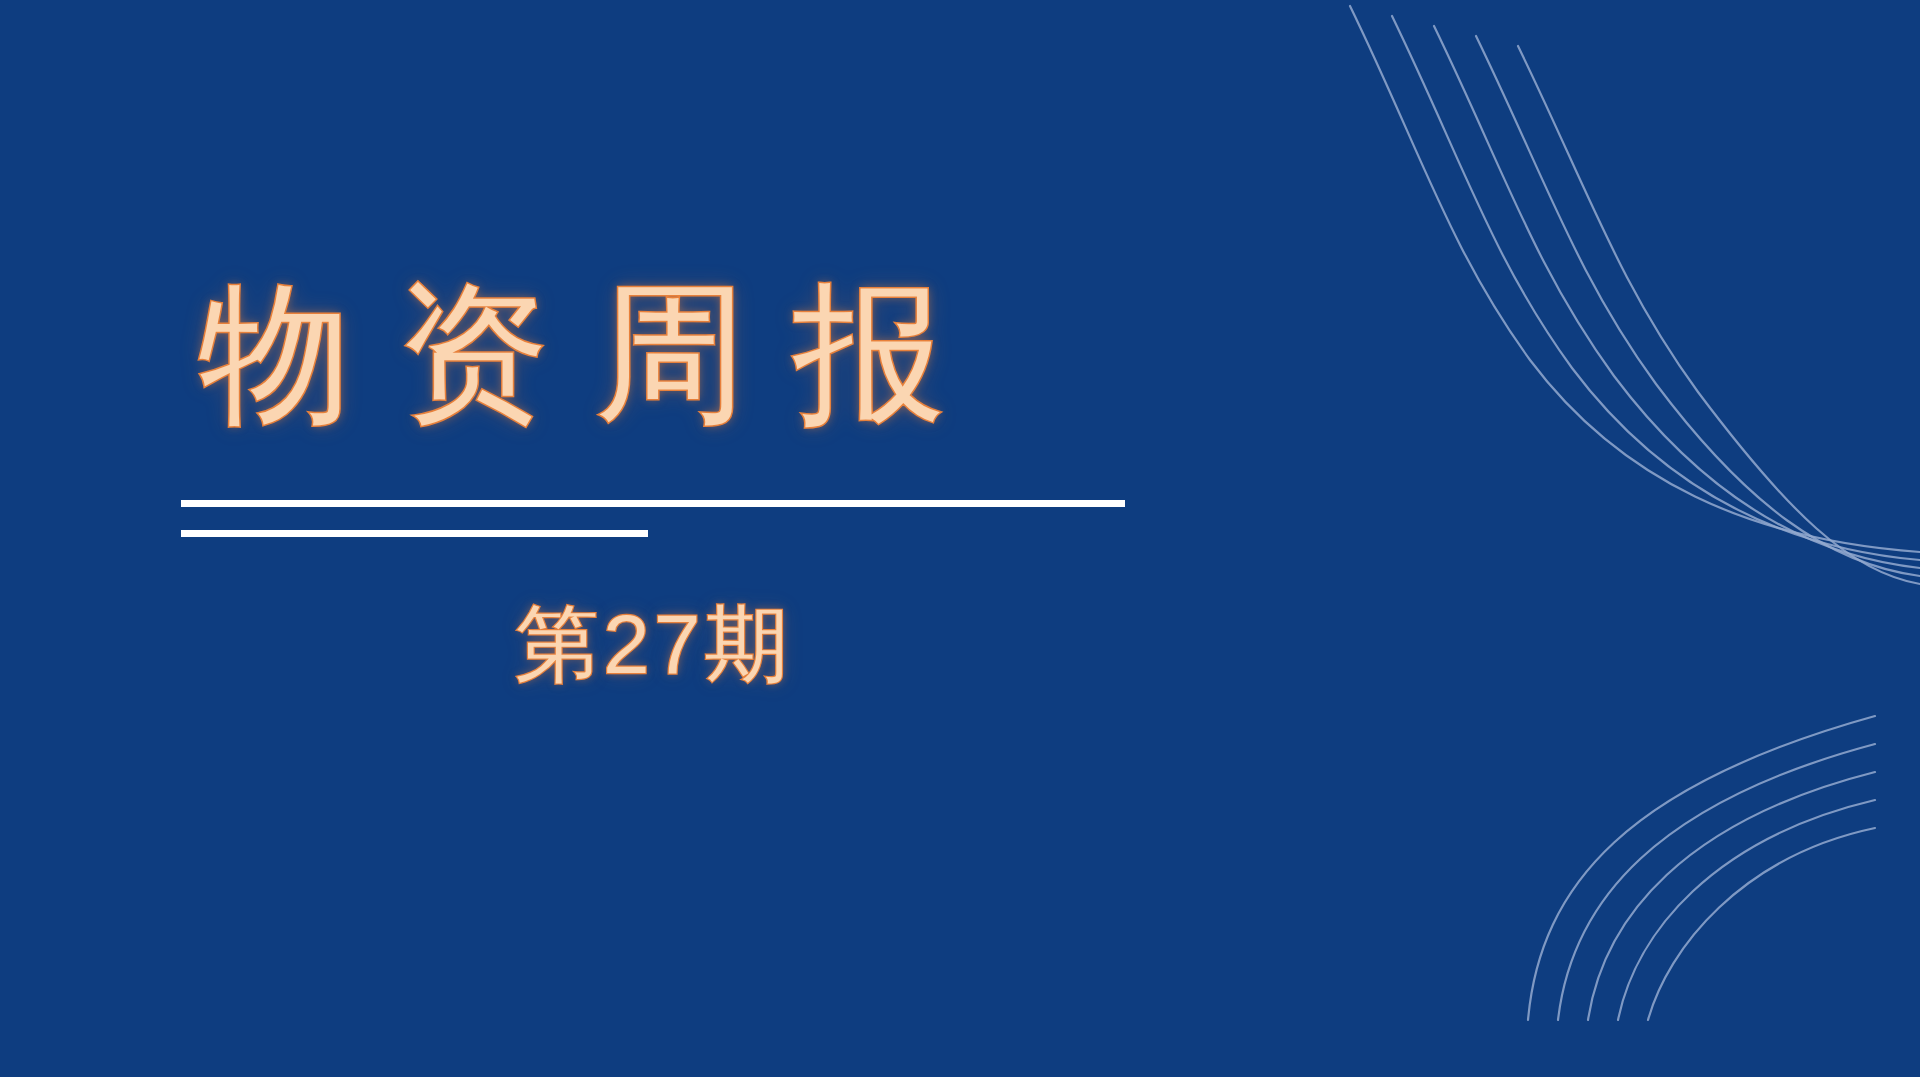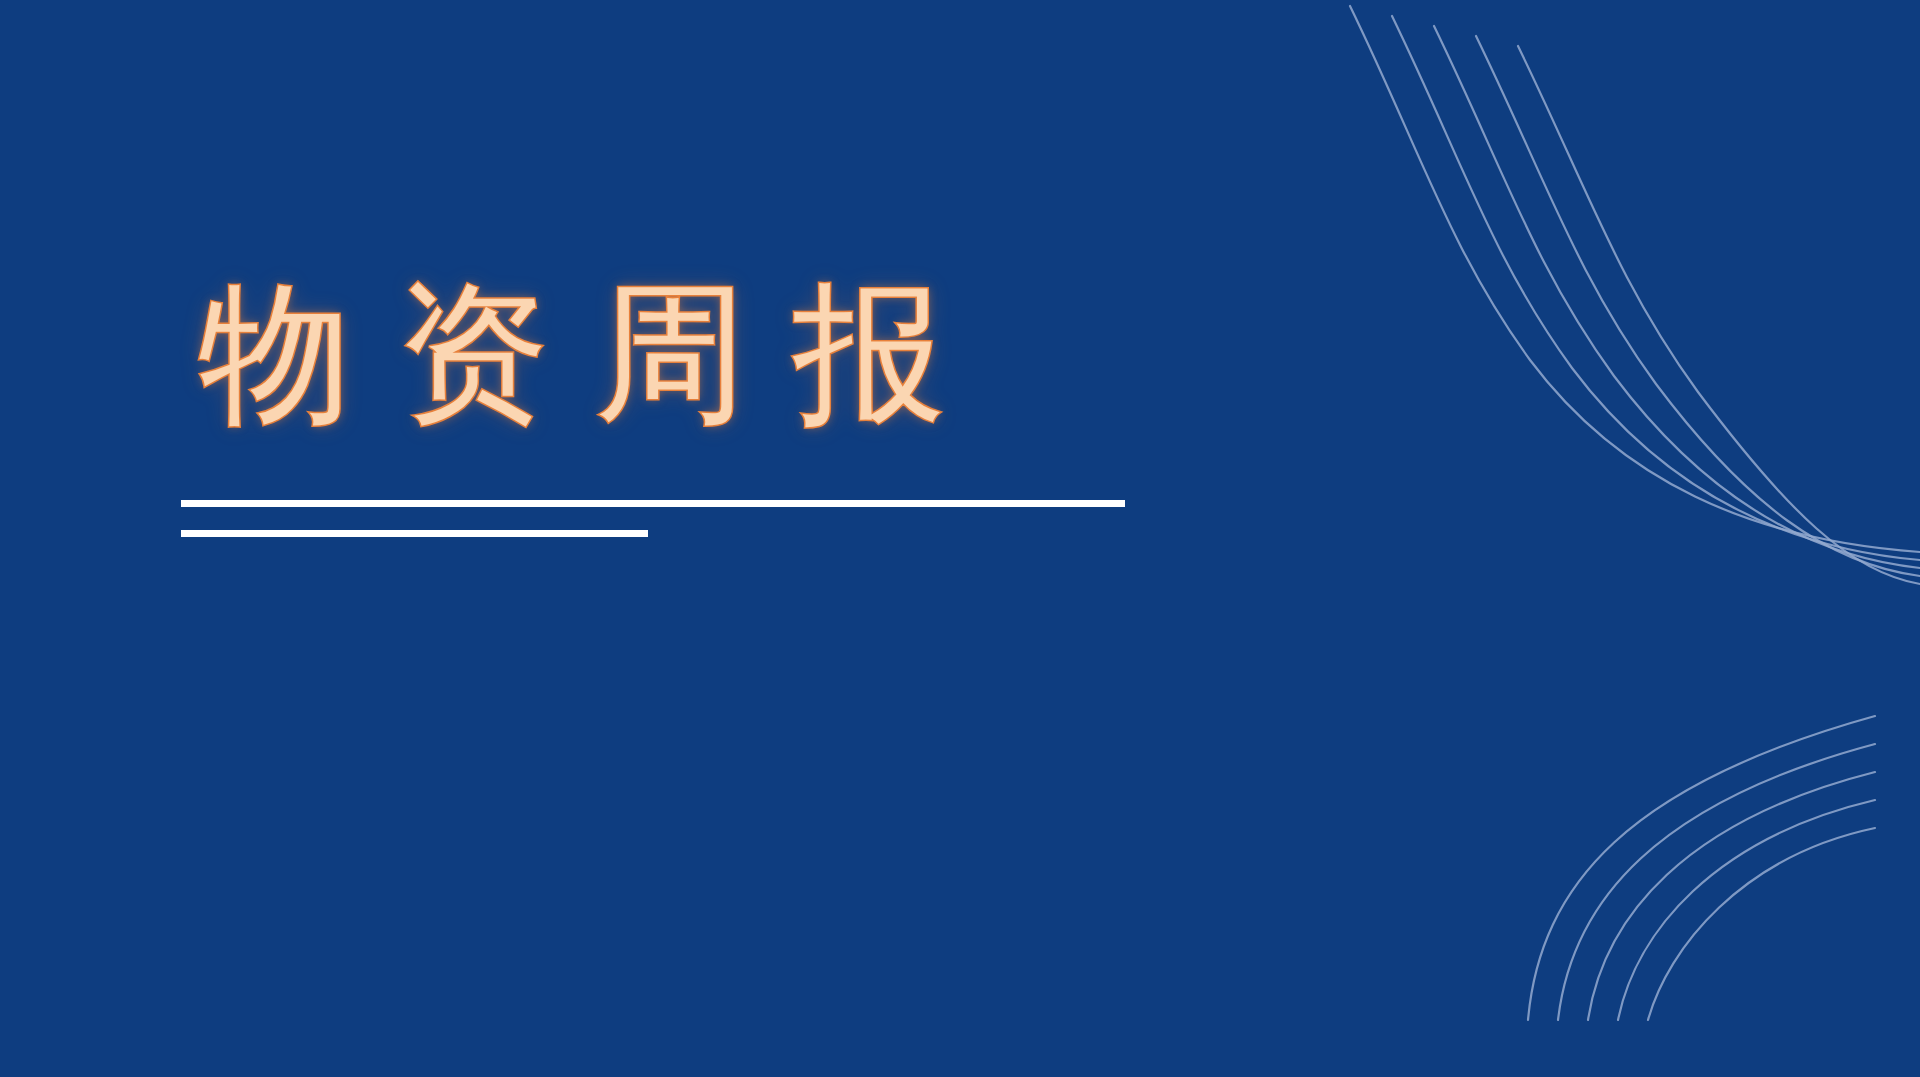--- a/index.html
+++ b/index.html
@@ -132,16 +132,17 @@
   </div>
 
   <div id="title-block">
 
     <h1 id="main-title">物资周报</h1>
 
     <div class="rule" id="rule-long"></div>
 
     <div class="rule" id="rule-short"></div>
 
+    <p id="subtitle">第27期</p>
 
   </div>
 
 </div>
 
 </body></html>

